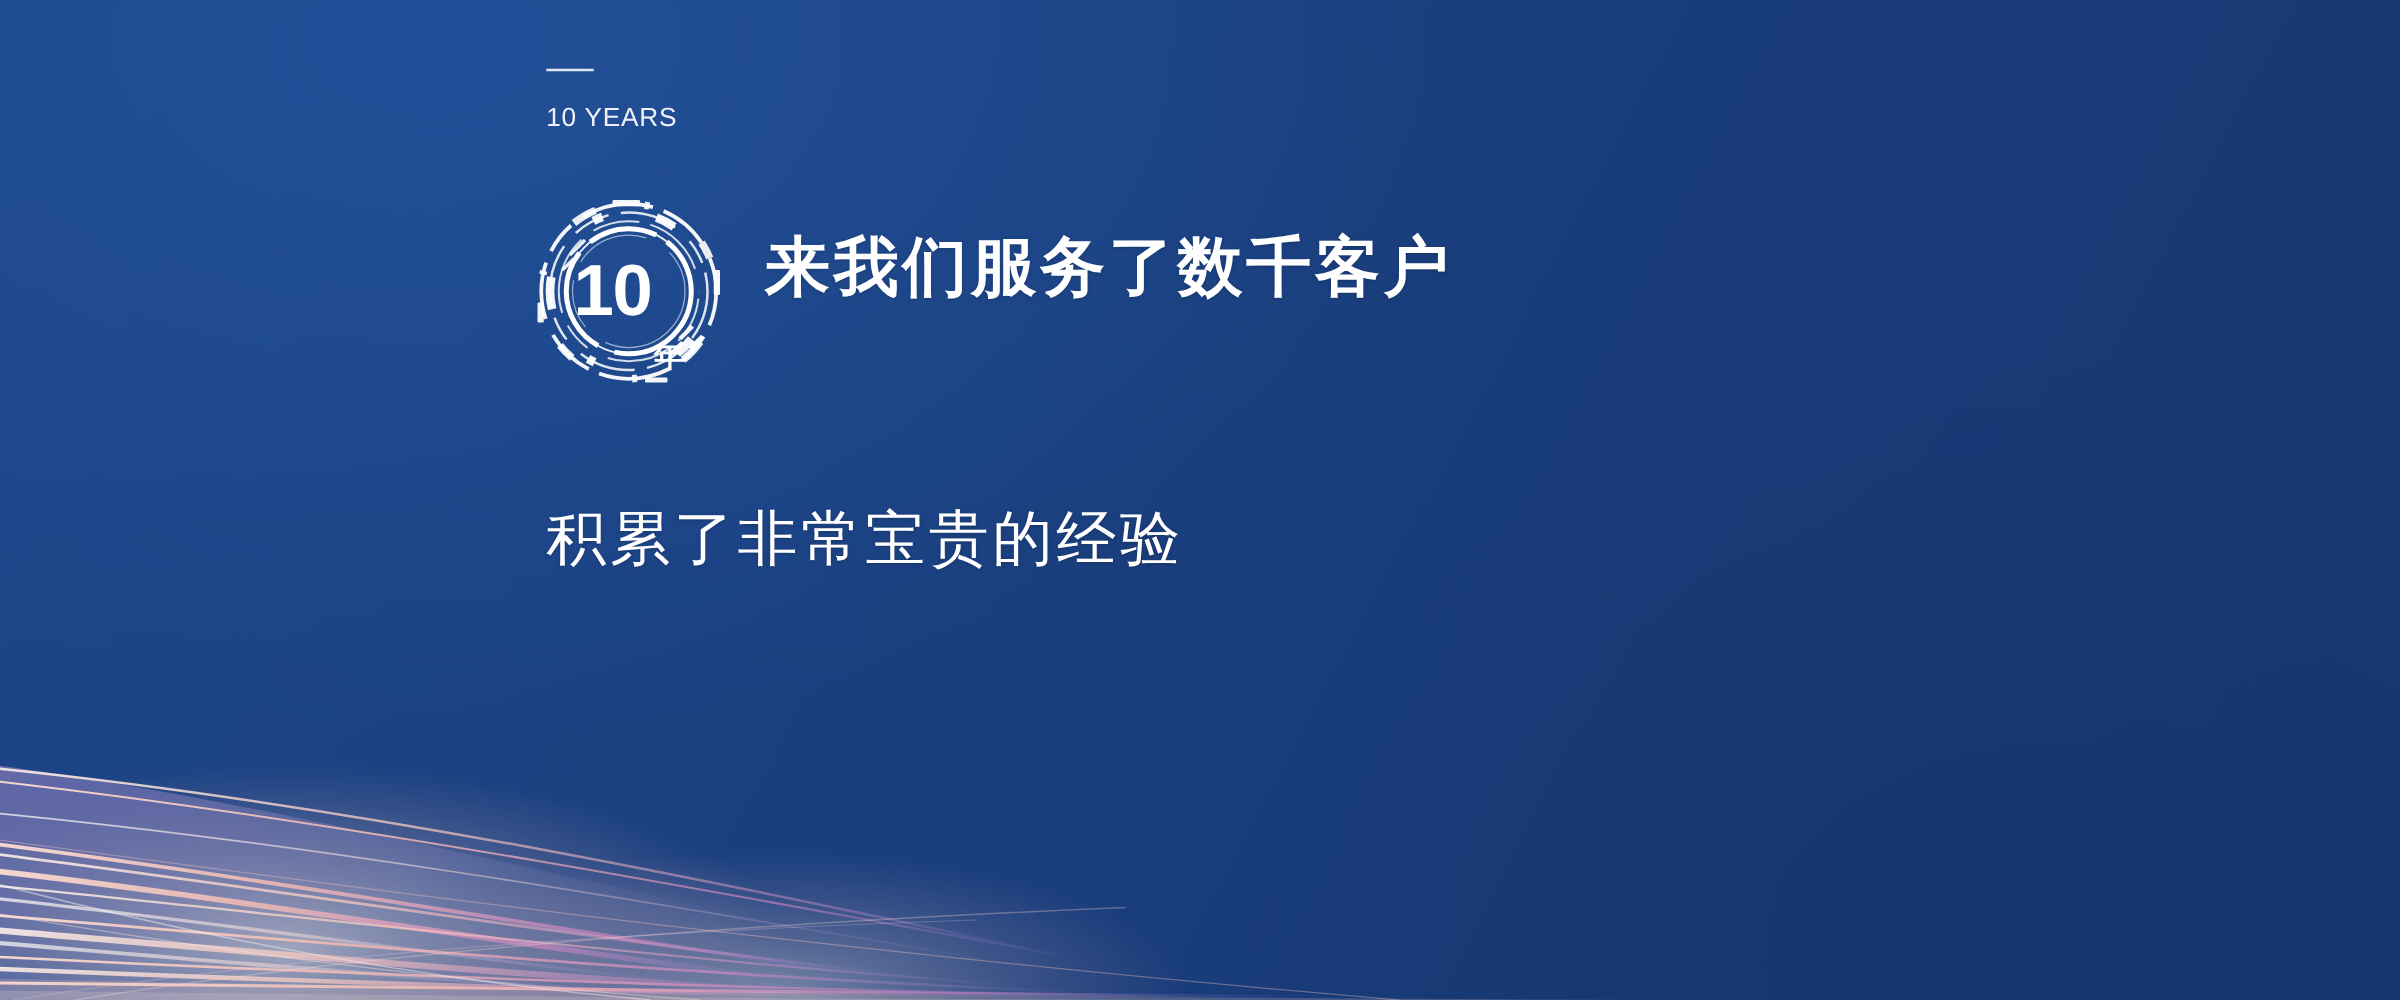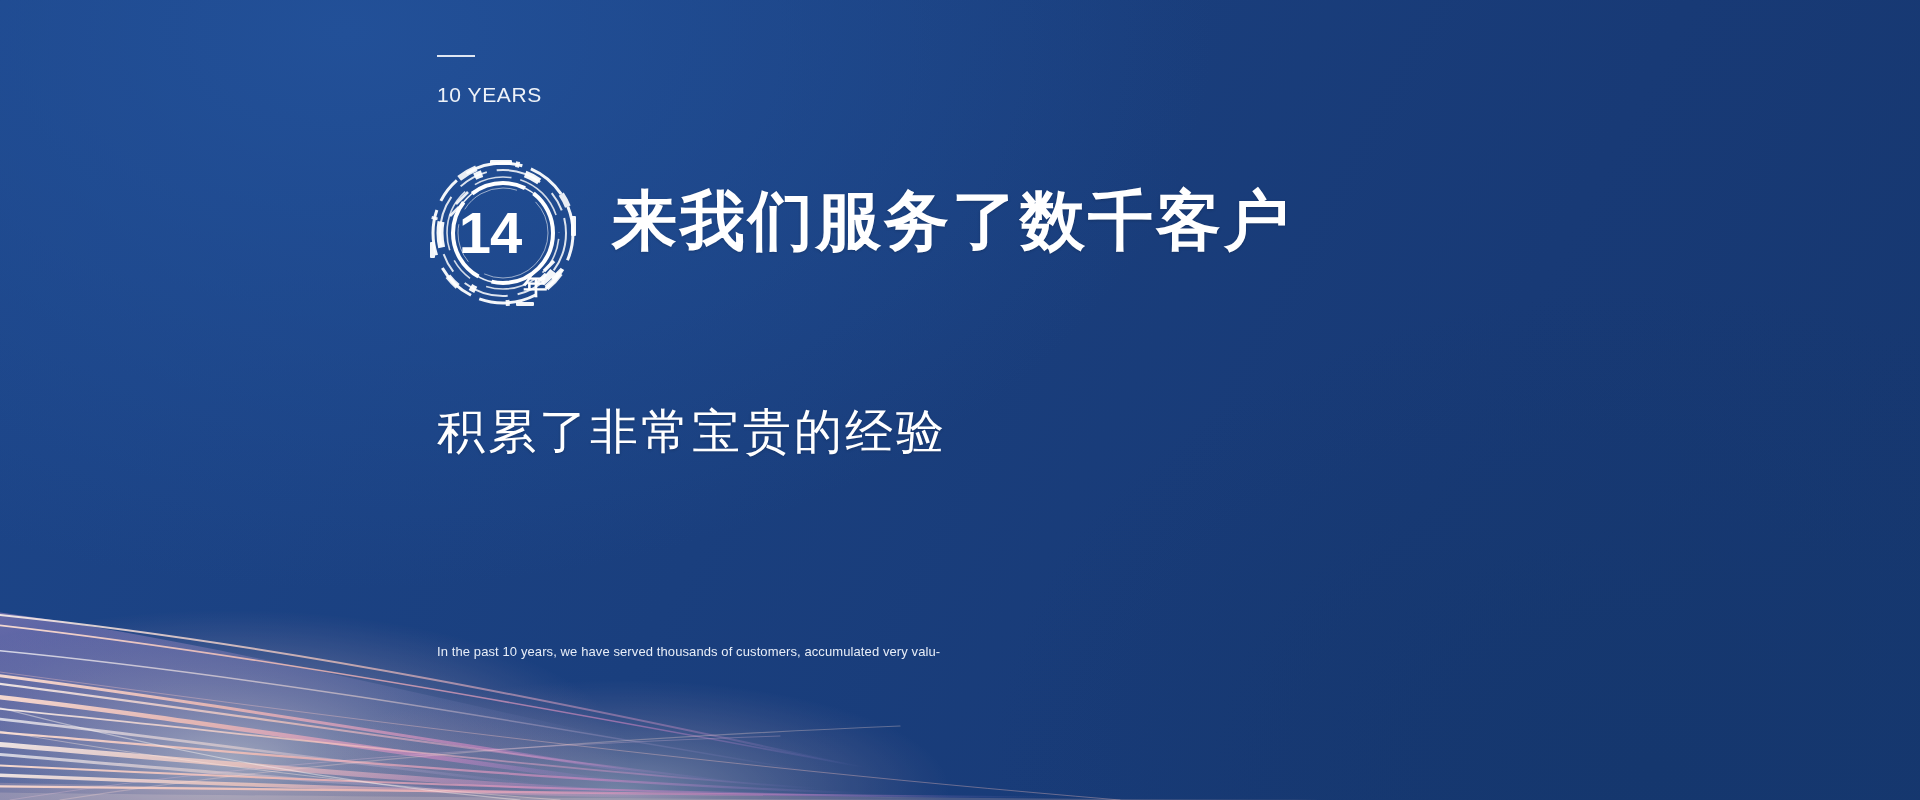--- a/index.html
+++ b/index.html
@@ -56,21 +56,21 @@
     font-size:58px; font-weight:700; line-height:1;
     letter-spacing:-1px;
   }
   .emblem-unit {
     font-size:24px; font-weight:700; line-height:1;
     margin-left:2px; align-self:flex-end; margin-bottom:10px;
   }
 
   .headline {
     position:absolute; left:612px; top:188px;
-    font-size:65px; font-weight:700; color:#ffffff;
+    font-size:52px; font-weight:700; color:#ffffff;
     letter-spacing:3px; line-height:1; white-space:nowrap;
     text-shadow:0 1px 3px rgba(0,0,0,.18);
     text-align:right;
   }
 
   .subhead {
     position:absolute; left:437px; top:408px;
     font-size:48px; font-weight:400; color:#ffffff;
     letter-spacing:3px; line-height:1; white-space:nowrap;
     text-shadow:0 1px 3px rgba(0,0,0,.18);
@@ -301,28 +301,27 @@
           <line x1="22" y1="58" x2="31" y2="49"></line>
         </g>
         <g fill="#ffffff" fill-opacity="0.95">
           <rect x="62" y="2" width="22" height="5" rx="1"></rect>
           <rect x="88" y="144" width="18" height="4" rx="1"></rect>
           <rect x="2" y="84" width="5" height="16" rx="1"></rect>
           <rect x="143" y="58" width="5" height="20" rx="1"></rect>
         </g>
       </svg>
       <div class="emblem-text">
-        <span class="emblem-num">14</span>
+        <span class="emblem-num">10</span>
         <span class="emblem-unit">年</span>
       </div>
     </div>
 
     <div class="headline">来我们服务了数千客户</div>
 
     <div class="subhead">积累了非常宝贵的经验</div>
 
 
     <div class="paragraph">
-      <span class="ln">In the past 10 years, we have served thousands of customers, accumulated very valu-</span>
     </div>
 
   </div>
 </div>
 
 </body></html>

